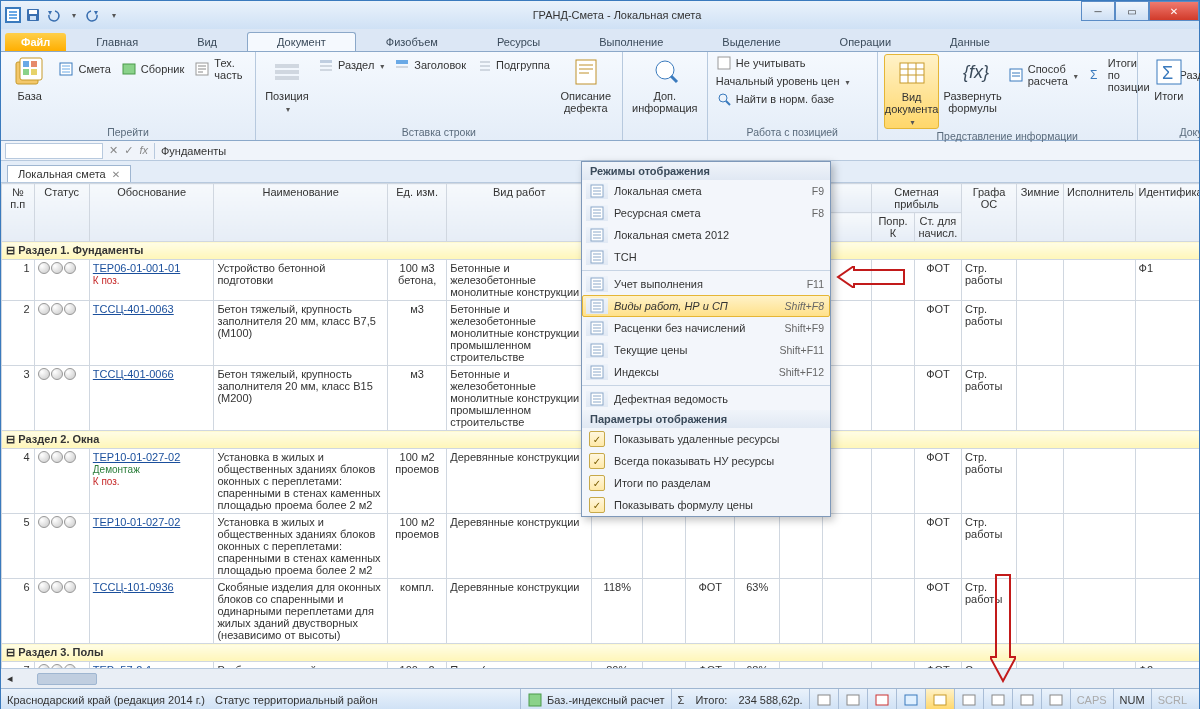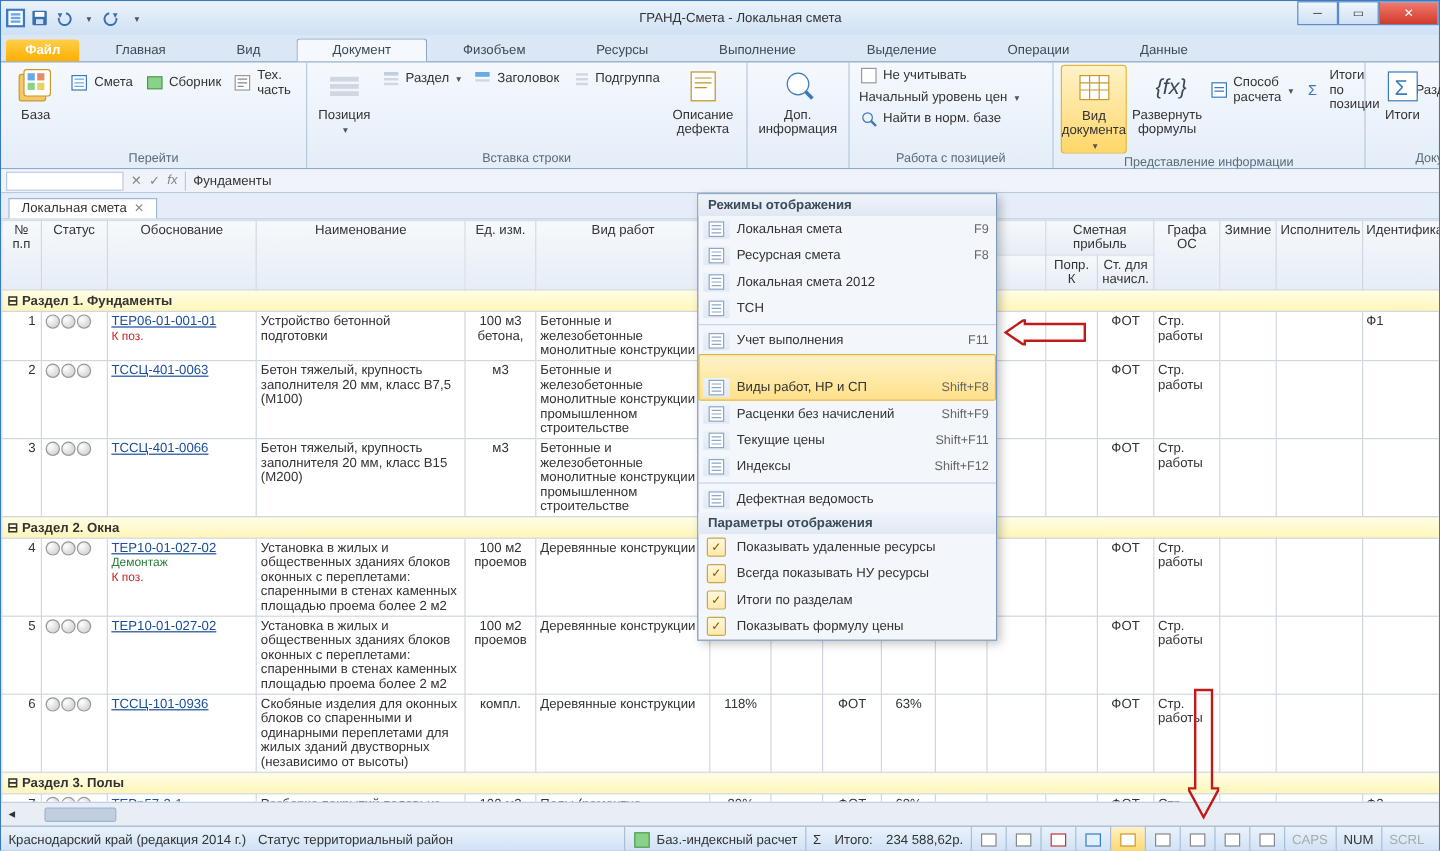--- a/index.html
+++ b/index.html
@@ -53,21 +53,21 @@
 .statusbar { height:22px; background:linear-gradient(#eaf2fb,#cfe1f5); border-top:1px solid #9fb6d1; display:flex; align-items:center; padding:0 6px; font-size:11px; color:#333; }
 .statusbar .spacer { flex:1; }
 .statusbar .seg { padding:0 6px; border-left:1px solid #a9bdd6; height:100%; display:flex; align-items:center; gap:4px; }
 .sb-icon { width:16px; height:16px; display:inline-block; }
 .ic, .ic-s { display:flex; align-items:center; justify-content:center; }
 svg { display:block; }
 
 .dropdown { position:absolute; left:580px; top:160px; width:250px; background:#f3f6fb; border:1px solid #7e98b9; box-shadow:3px 3px 8px rgba(0,0,0,0.25); z-index:50; }
 .dd-header { background:linear-gradient(#f0f4fa,#e0e8f3); padding:3px 8px; font-weight:bold; color:#3a4a5a; }
 .dd-item { display:flex; align-items:center; padding:3px 6px 3px 4px; gap:6px; }
-.dd-item.highlight { background:linear-gradient(#fff2c8,#ffe18a); border:1px solid #e5b636; border-radius:2px; padding:19px 5px 2px 3px; }
+.dd-item.highlight { background:linear-gradient(#fff2c8,#ffe18a); border:1px solid #e5b636; border-radius:2px; padding:2px 5px 2px 3px;font-style:italic; }
 .dd-icon-col { width:22px; display:flex; justify-content:center; }
 .dd-icon-band{ background: linear-gradient(#eef3fa,#e1e9f4); }
 .dd-label { flex:1; }
 .dd-shortcut { color:#666; font-size:10.5px; }
 .dd-sep { border-top:1px solid #c7d4e4; margin:2px 0; }
 .dd-check { width:16px; height:16px; border:1px solid #c7a94a; background:linear-gradient(#fff7df,#ffe9a8); display:flex; align-items:center; justify-content:center; border-radius:2px; color:#7a5c00; font-size:10px;}
 .arrow-red { position:absolute; z-index:60; }
 .arrow-red.horiz { left:835px; top:265px; }
 .arrow-red.vert { left:989px; top:572px; }
 .caps-off{color:#aaa;}

